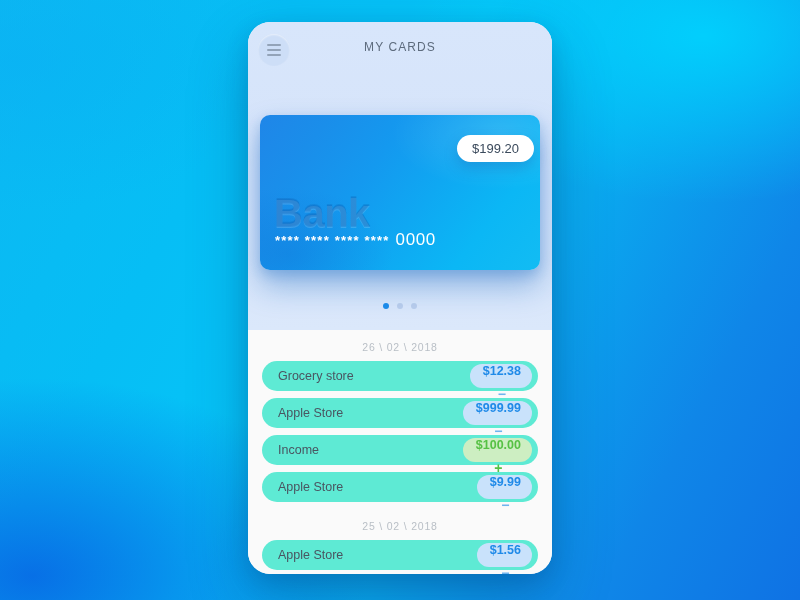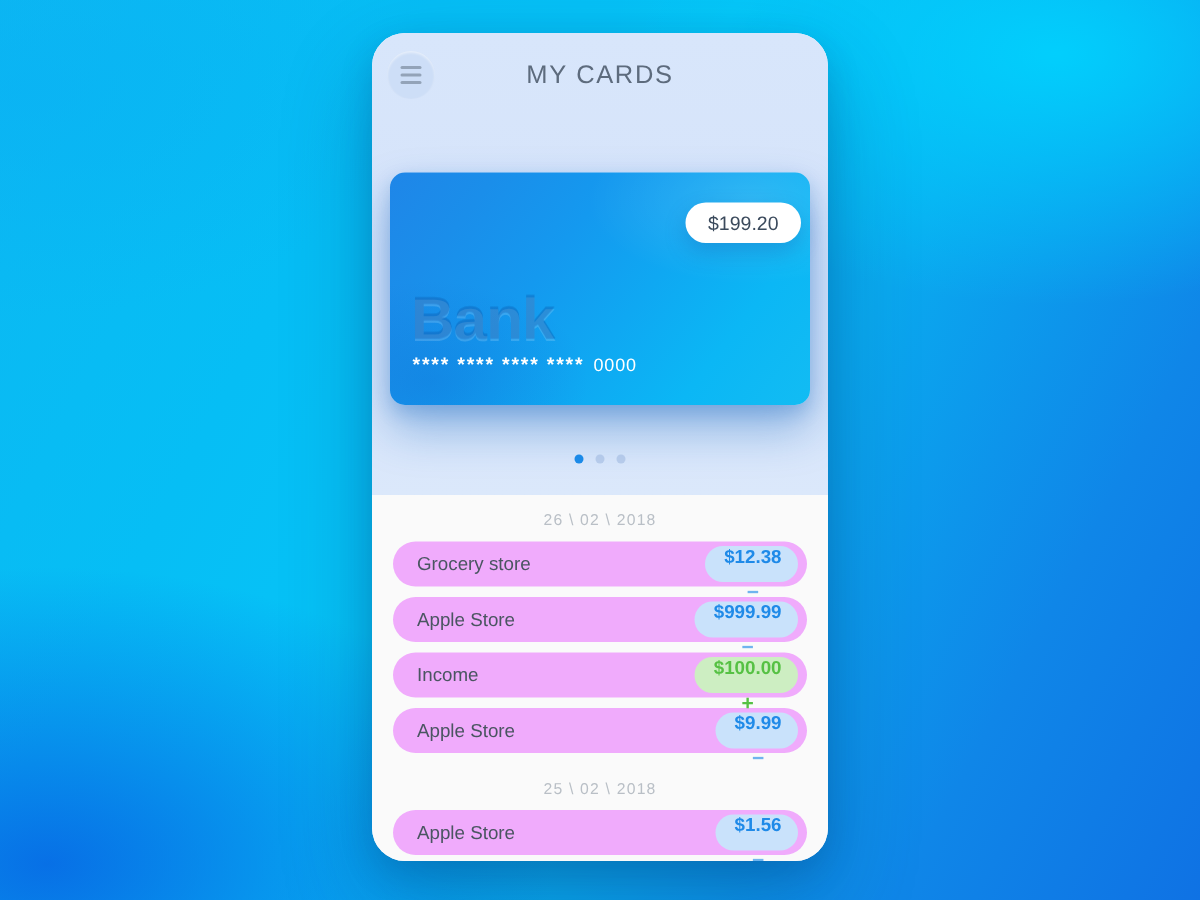--- a/index.html
+++ b/index.html
@@ -83,21 +83,21 @@
   #menu-button .bar {
     width: 14px;
     height: 2px;
     border-radius: 1px;
     background: #93a3b8;
   }
   #screen-title {
     position: absolute;
     left: 0; right: 0; top: 18px;
     text-align: center;
-    font-size: 17px;
+    font-size: 12px;
     letter-spacing: 1.1px;
     color: #5d6b7d;
   }
 
   
   #card-wrap {
     position: absolute;
     left: 12px;
     top: 93px;
     width: 280px;
@@ -148,21 +148,21 @@
     align-items: baseline;
     gap: 6px;
     color: #ffffff;
   }
   #card-mask {
     font-size: 13px;
     letter-spacing: 1.2px;
     font-weight: bold;
   }
   #card-last4 {
-    font-size: 12px;
+    font-size: 17px;
     letter-spacing: 0.6px;
   }
 
   
   #balance-badge {
     position: absolute;
     right: 6px;
     top: 20px;
     background: #ffffff;
     border-radius: 14px;
@@ -210,21 +210,21 @@
     padding: 11px 0 8px;
   }
   .tx-row {
     display: flex;
     align-items: center;
     justify-content: space-between;
     height: 30px;
     margin-bottom: 7px;
     padding: 0 6px 0 16px;
     border-radius: 15px;
-    background: #f0abfc;
+    background: #5eead4;
     cursor: pointer;
   }
   .tx-name {
     font-size: 12.5px;
     color: #4a5561;
   }
   .tx-pill {
     display: flex;
     align-items: center;
     gap: 9px;

